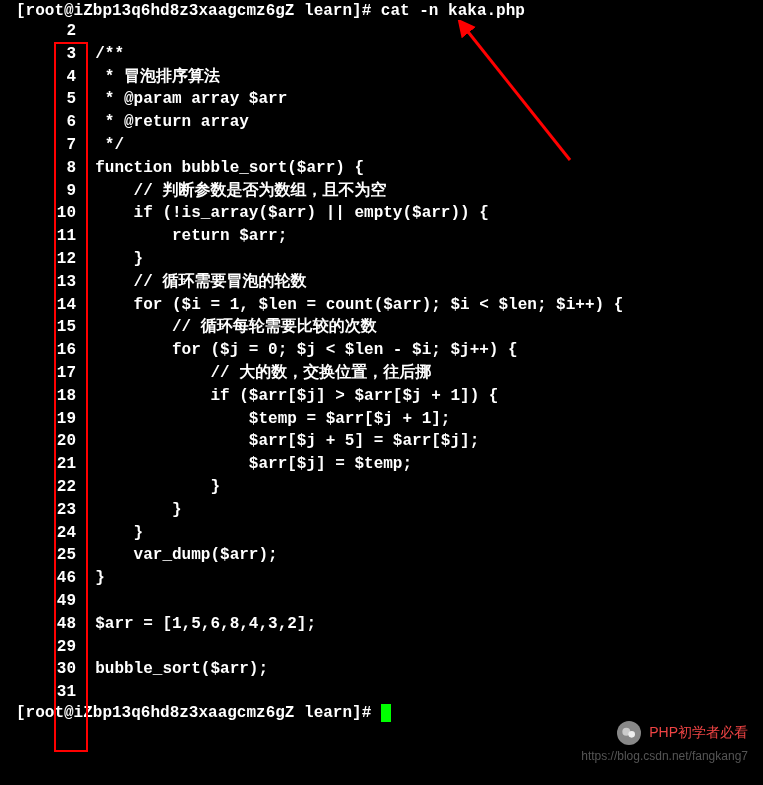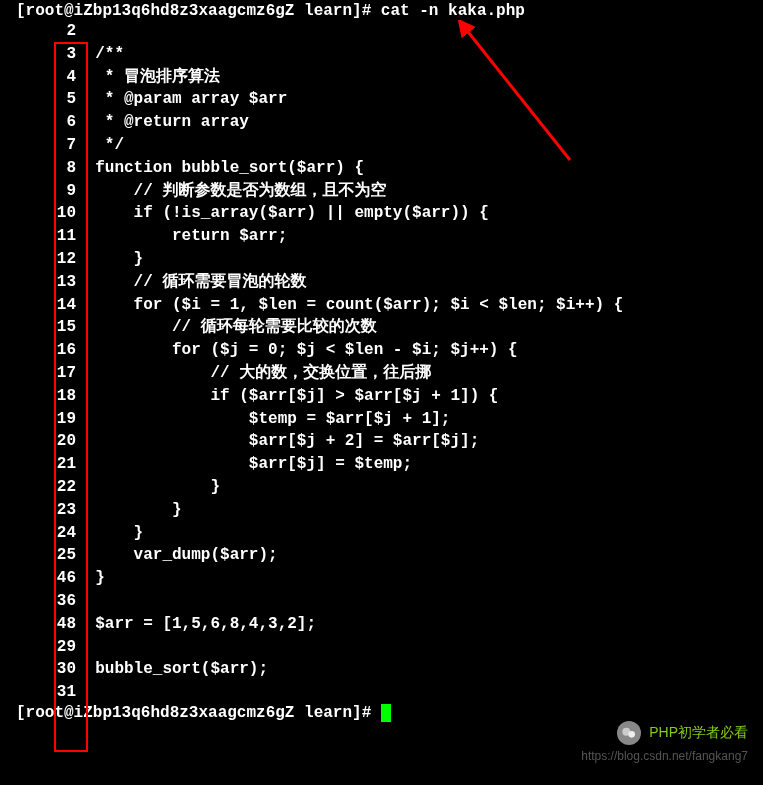--- a/index.html
+++ b/index.html
@@ -64,21 +64,21 @@
       left: 450px;
       pointer-events: none;
     }
     .wechat-badge {
       position: absolute;
       bottom: 40px;
       right: 15px;
       display: flex;
       align-items: center;
       gap: 8px;
-      color: #84cc16;
+      color: #ef4444;
       font-size: 14px;
       font-family: sans-serif;
       font-weight: normal;
     }
     .wechat-icon {
       width: 24px;
       height: 24px;
       border-radius: 50%;
       background: #888;
       display: flex;
@@ -114,28 +114,28 @@
         <div class="code-line"><span class="lineno">10</span>  <span class="code-content">    if (!is_array($arr) || empty($arr)) {</span></div>
         <div class="code-line"><span class="lineno">11</span>  <span class="code-content">        return $arr;</span></div>
         <div class="code-line"><span class="lineno">12</span>  <span class="code-content">    }</span></div>
         <div class="code-line"><span class="lineno">13</span>  <span class="code-content">    // 循环需要冒泡的轮数</span></div>
         <div class="code-line"><span class="lineno">14</span>  <span class="code-content">    for ($i = 1, $len = count($arr); $i &lt; $len; $i++) {</span></div>
         <div class="code-line"><span class="lineno">15</span>  <span class="code-content">        // 循环每轮需要比较的次数</span></div>
         <div class="code-line"><span class="lineno">16</span>  <span class="code-content">        for ($j = 0; $j &lt; $len - $i; $j++) {</span></div>
         <div class="code-line"><span class="lineno">17</span>  <span class="code-content">            // 大的数，交换位置，往后挪</span></div>
         <div class="code-line"><span class="lineno">18</span>  <span class="code-content">            if ($arr[$j] &gt; $arr[$j + 1]) {</span></div>
         <div class="code-line"><span class="lineno">19</span>  <span class="code-content">                $temp = $arr[$j + 1];</span></div>
-        <div class="code-line"><span class="lineno">20</span>  <span class="code-content">                $arr[$j + 2] = $arr[$j];</span></div>
+        <div class="code-line"><span class="lineno">20</span>  <span class="code-content">                $arr[$j + 5] = $arr[$j];</span></div>
         <div class="code-line"><span class="lineno">21</span>  <span class="code-content">                $arr[$j] = $temp;</span></div>
         <div class="code-line"><span class="lineno">22</span>  <span class="code-content">            }</span></div>
         <div class="code-line"><span class="lineno">23</span>  <span class="code-content">        }</span></div>
         <div class="code-line"><span class="lineno">24</span>  <span class="code-content">    }</span></div>
         <div class="code-line"><span class="lineno">25</span>  <span class="code-content">    var_dump($arr);</span></div>
         <div class="code-line"><span class="lineno">46</span>  <span class="code-content">}</span></div>
-        <div class="code-line"><span class="lineno">36</span>  <span class="code-content"></span></div>
+        <div class="code-line"><span class="lineno">49</span>  <span class="code-content"></span></div>
         <div class="code-line"><span class="lineno">48</span>  <span class="code-content">$arr = [1,5,6,8,4,3,2];</span></div>
         <div class="code-line"><span class="lineno">29</span>  <span class="code-content"></span></div>
         <div class="code-line"><span class="lineno">30</span>  <span class="code-content">bubble_sort($arr);</span></div>
         <div class="code-line"><span class="lineno">31</span>  <span class="code-content"></span></div>
       </div>
     <div class="line-box"></div>
   </div>
   <div class="prompt-line"><span>[root@iZbp13q6hd8z3xaagcmz6gZ learn]# </span><span class="cursor"></span></div>
 </div>
 

